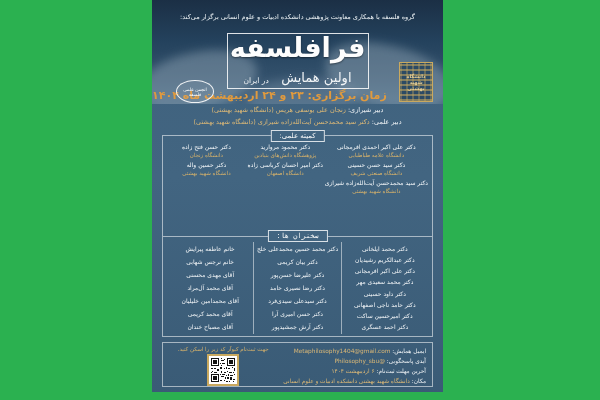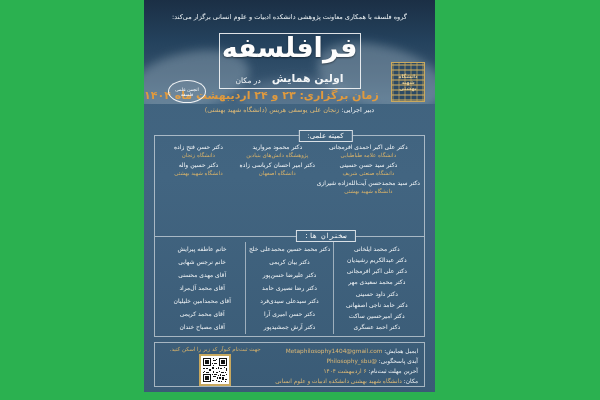--- a/index.html
+++ b/index.html
@@ -3,21 +3,21 @@
 <meta charset="utf-8">
 <style>
   * { margin:0; padding:0; box-sizing:border-box; }
   html,body { width:600px; height:400px; overflow:hidden; }
   body {
     background:#2bb150;
     font-family:"DejaVu Sans", sans-serif;
     position:relative;
   }
   .poster {
-    position:absolute; left:144px; top:0; width:291px; height:392px;
+    position:absolute; left:152px; top:0; width:291px; height:392px;
     background:linear-gradient(180deg,#3f617d 0%,#426581 45%,#3a5b76 100%);
     overflow:hidden;
     padding-left:44px;
   }
   
   .photo {
     position:absolute; left:0; top:0; width:100%; height:104px;
     background:linear-gradient(180deg,#1b2f45 0%,#24425d 40%,#33516c 75%,#3f617d 100%);
     overflow:hidden;
   }
@@ -32,21 +32,21 @@
   .title-box {
     position:absolute; left:50%; top:33px; transform:translateX(-50%);
     width:142px; height:56px; border:1px solid rgba(255,255,255,.85);
     color:#fff;
   }
   .title-main {
     position:absolute; top:-2px; left:0; width:100%; text-align:center;
     font-size:27px; font-weight:bold; color:#fdfdfd;
     text-shadow:0 1px 2px rgba(0,0,0,.45);
   }
-  .title-pre  { position:absolute; bottom:3px; right:16px; font-size:11px; color:#f2f5f7;font-weight:bold; }
+  .title-pre  { position:absolute; bottom:3px; right:16px; font-size:13px; color:#f2f5f7; }
   .title-post { position:absolute; bottom:3px; left:16px;  font-size:7.5px; color:#f2f5f7; }
   .date-line {
     position:absolute; top:89px; left:0; width:100%; text-align:left;
     color:#e09a3e; font-size:11px; font-weight:bold; direction:rtl;
   }
   
   .assoc-logo {
     position:absolute; left:24px; top:80px; width:38px; height:23px;
     border:1px solid rgba(255,255,255,.9); border-radius:50%;
     display:flex; align-items:center; justify-content:center;
@@ -69,21 +69,21 @@
   .sec-line .val { color:#ddb976; }
   .sec1 { top:106px; } .sec2 { top:118px; }
   
   .main-frame {
     position:absolute; left:10px; top:135px; width:271px; height:202px;
     border:1px solid rgba(255,255,255,.55);
   }
   .box-label {
     position:absolute; left:50%; transform:translate(-50%,-50%);
     background:#426581; border:1px solid rgba(255,255,255,.8);
-    color:#fdfdfd; font-size:7px; padding:1px 8px; white-space:nowrap; direction:rtl;margin-left:36px;
+    color:#fdfdfd; font-size:7px; padding:1px 8px; white-space:nowrap; direction:rtl;
   }
   .committee-grid {
     position:absolute; top:7px; left:4px; right:4px;
     display:grid; grid-template-columns:1fr 1fr 1fr; direction:rtl;
     row-gap:3px;
   }
   .member { text-align:center; direction:rtl; }
   .member .name { display:block; color:#f5f8fa; font-size:6px; white-space:nowrap; }
   .member .affil { display:block; color:#d9b36a; font-size:5.5px; margin-top:2px; white-space:nowrap; }
   .speakers-divider {
@@ -118,33 +118,37 @@
 <div class="poster">
 
   <div class="photo">
     <div class="hand h1"></div>
     <div class="hand h2"></div>
     <div class="hand h3"></div>
     <div class="org-line">گروه فلسفه با همکاری معاونت پژوهشی دانشکده ادبیات و علوم انسانی برگزار می‌کند:</div>
     <div class="title-box">
       <div class="title-main">فرافلسفه</div>
       <div class="title-pre">اولین همایش</div>
-      <div class="title-post">در مکان</div>
+      <div class="title-post">در ایران</div>
     </div>
     <div class="date-line">زمان برگزاری: ۲۳ و ۲۴ اردیبهشت ماه ۱۴۰۴</div>
     <div class="assoc-logo">انجمن علمی فلسفه</div>
     <div class="uni-logo-wrap">
       <div class="uni-logo">دانشگاه شهید بهشتی</div>
 
     </div>
   </div>
 
   <div class="sec-line sec1">
-    <span class="lbl">دبیر اجرایی:</span>
+    <span class="lbl">دبیر شیرازی:</span>
     <span class="val">زنجان علی یوسفی هریس (دانشگاه شهید بهشتی)</span>
+  </div>
+  <div class="sec-line sec2">
+    <span class="lbl">دبیر علمی:</span>
+    <span class="val">دکتر سید محمدحسن آیت‌الله‌زاده شیرازی (دانشگاه شهید بهشتی)</span>
   </div>
 
   <div class="main-frame">
     <div class="box-label" style="top:0;">کمیته علمی:</div>
 
     <div class="committee-grid">
       <div class="member">
         <span class="name">دکتر علی اکبر احمدی افرمجانی</span>
         <span class="affil">دانشگاه علامه طباطبایی</span>
       </div>

